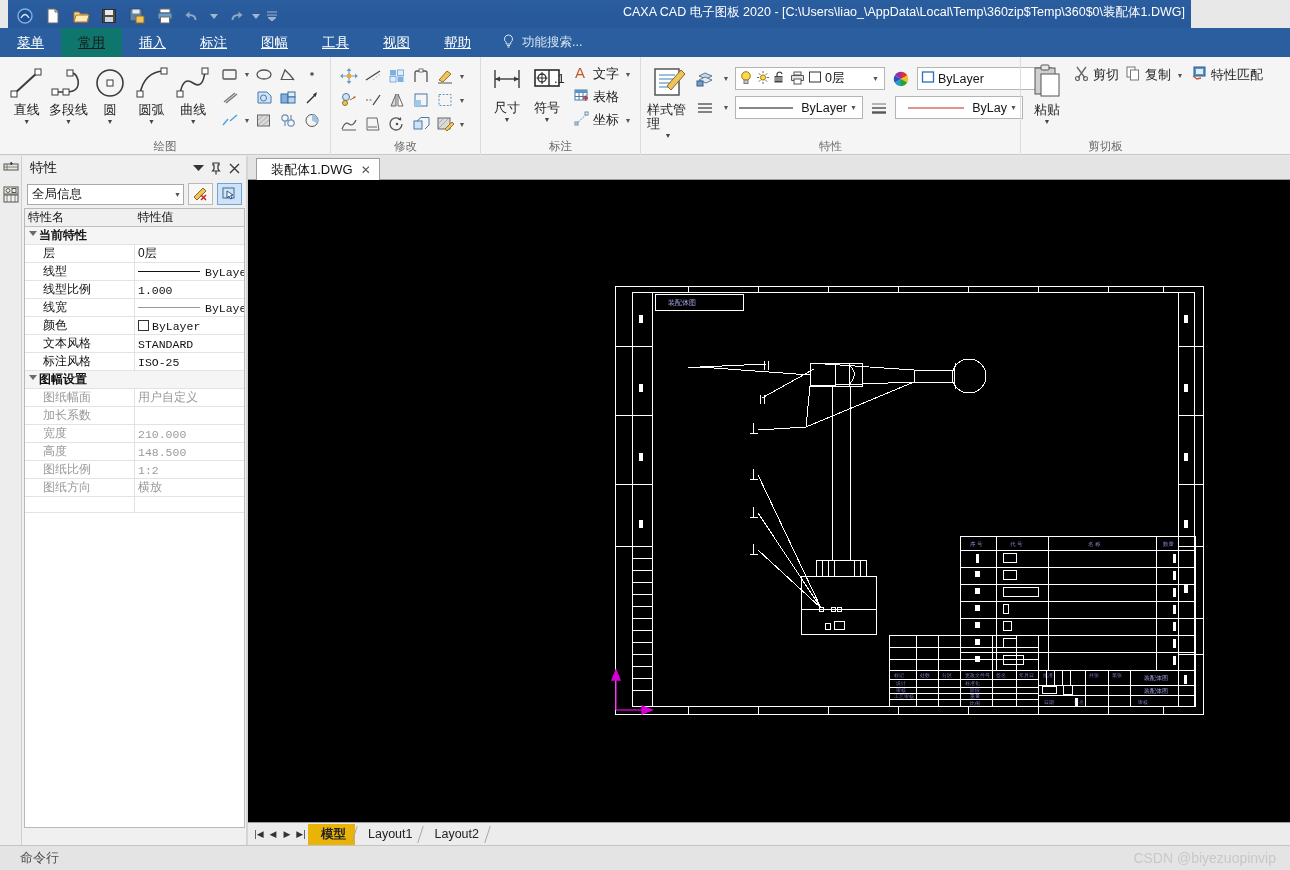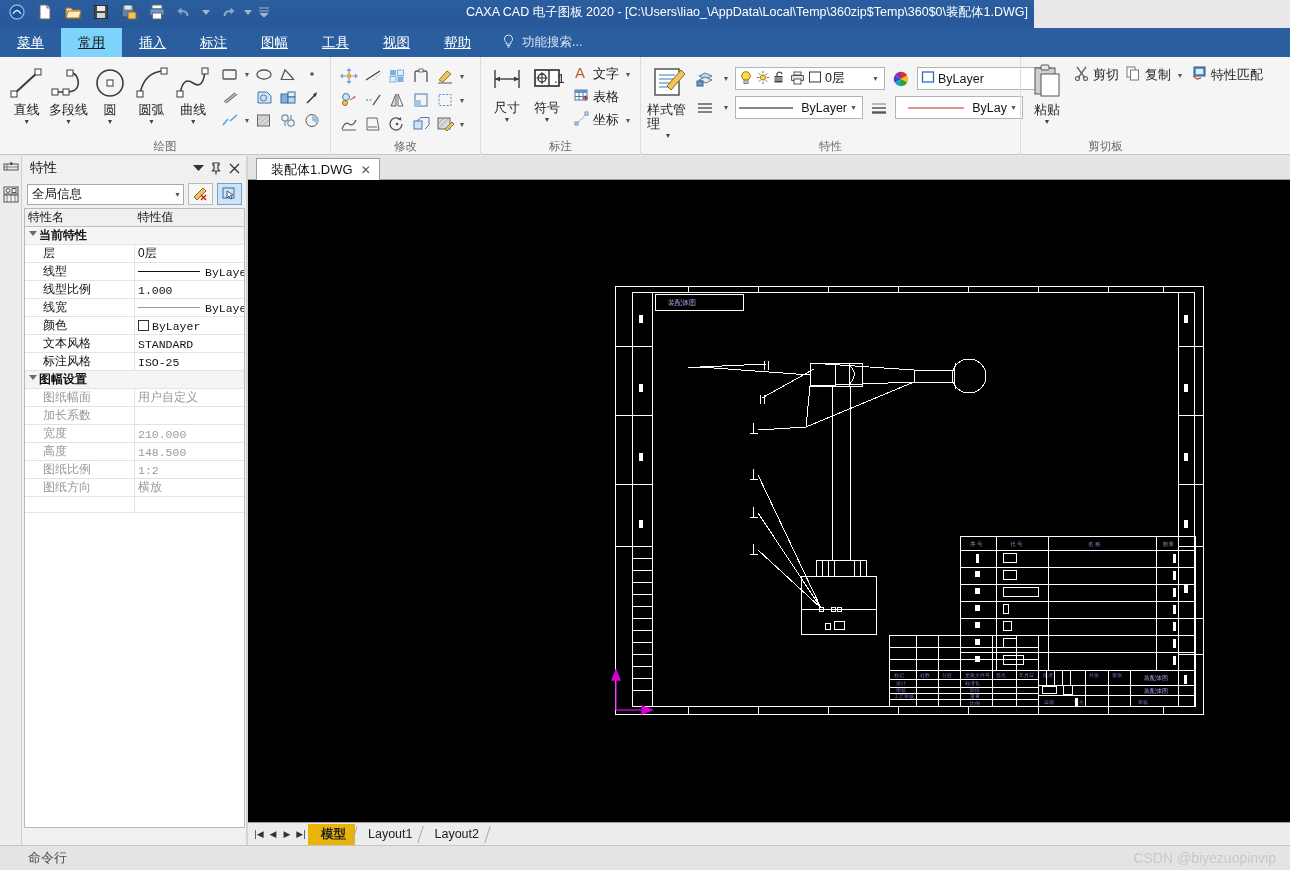--- a/index.html
+++ b/index.html
@@ -5,24 +5,24 @@
   * { box-sizing: border-box; margin: 0; padding: 0; }
   html, body {
     width: 1290px; height: 870px; overflow: hidden;
     font-family: "Liberation Sans", "DejaVu Sans", sans-serif;
     background: #e8e8e8;
   }
   #app { position: relative; width: 1290px; height: 870px; }
 
   
   .titlebar {
-    position: absolute; left: 0; top: 0; width: 1034px; height: 28px;
+    position: absolute; left: 8px; top: 0; width: 1183px; height: 28px;
     background: #2c5f9e;
     background: linear-gradient(to bottom,#2b5e9e 0%,#27589a 100%);
-    display: flex; align-items: flex-start;
+    display: flex; align-items: flex-end;
   }
   .qat { display: flex; align-items: center; gap: 2px; padding-left: 4px; }
   .qat-btn {
     width: 26px; height: 24px; display: flex; align-items: center; justify-content: center;
   }
   .qat-btn svg { display: block; }
   .title-text {
     position: absolute; right: 6px; top: 4px;
     color: #ffffff; font-size: 12.5px; white-space: nowrap;
     font-family: "Liberation Sans", sans-serif;
@@ -30,21 +30,21 @@
 
   
   .ribbon-tabs {
     position: absolute; left: 0; top: 28px; width: 1290px; height: 29px;
     background: #2b5e9e; display: flex; align-items: flex-end;
   }
   .rtab {
     height: 29px; line-height: 29px; padding: 0 17px;
     color: #ffffff; font-size: 13.5px; cursor: default; white-space: nowrap; text-decoration: underline;
   }
-  .rtab.active { background: #7dd3fc; color: #1b1b1b; }
+  .rtab.active { background: #0f766e; color: #1b1b1b; }
   .search-hint {
     display: flex; align-items: center; gap: 7px; margin-left: 14px;
     color: #d8e4f2; font-size: 12.5px; height: 29px;
   }
 
   
   .ribbon {
     position: absolute; left: 0; top: 57px; width: 1290px; height: 98px;
     background: #f5f5f5; border-bottom: 1px solid #c6c6c6;
     display: flex;
@@ -174,21 +174,21 @@
   .ltab::after {
     content:""; position:absolute; right:0; top:2px; height:17px; width:1px; background:#a8a8a8;
     transform: skewX(-18deg);
   }
   .ltab.active { background: #eab308; font-weight: bold; }
 
   
   .cmdline {
     position: absolute; left: 0; top: 845px; width: 1290px; height: 25px;
     background: #e4e4e4; border-top: 1px solid #c4c4c4;
-    display: flex; align-items: center; padding-left: 28px;
+    display: flex; align-items: center; padding-left: 20px;
   }
   .cmdline .cl-label { font-size: 13px; color: #4f4f4f; }
   .watermark {
     position: absolute; right: 14px; top: 845px; height: 25px;
     display: flex; align-items: center; font-size: 14px; color: #c8c8c8; justify-content: flex-end;
   }
   .vsplit {
     position: absolute; left: 246px; top: 156px; width: 2px; height: 689px; background: #d4d4d4;
   }
 </style>

